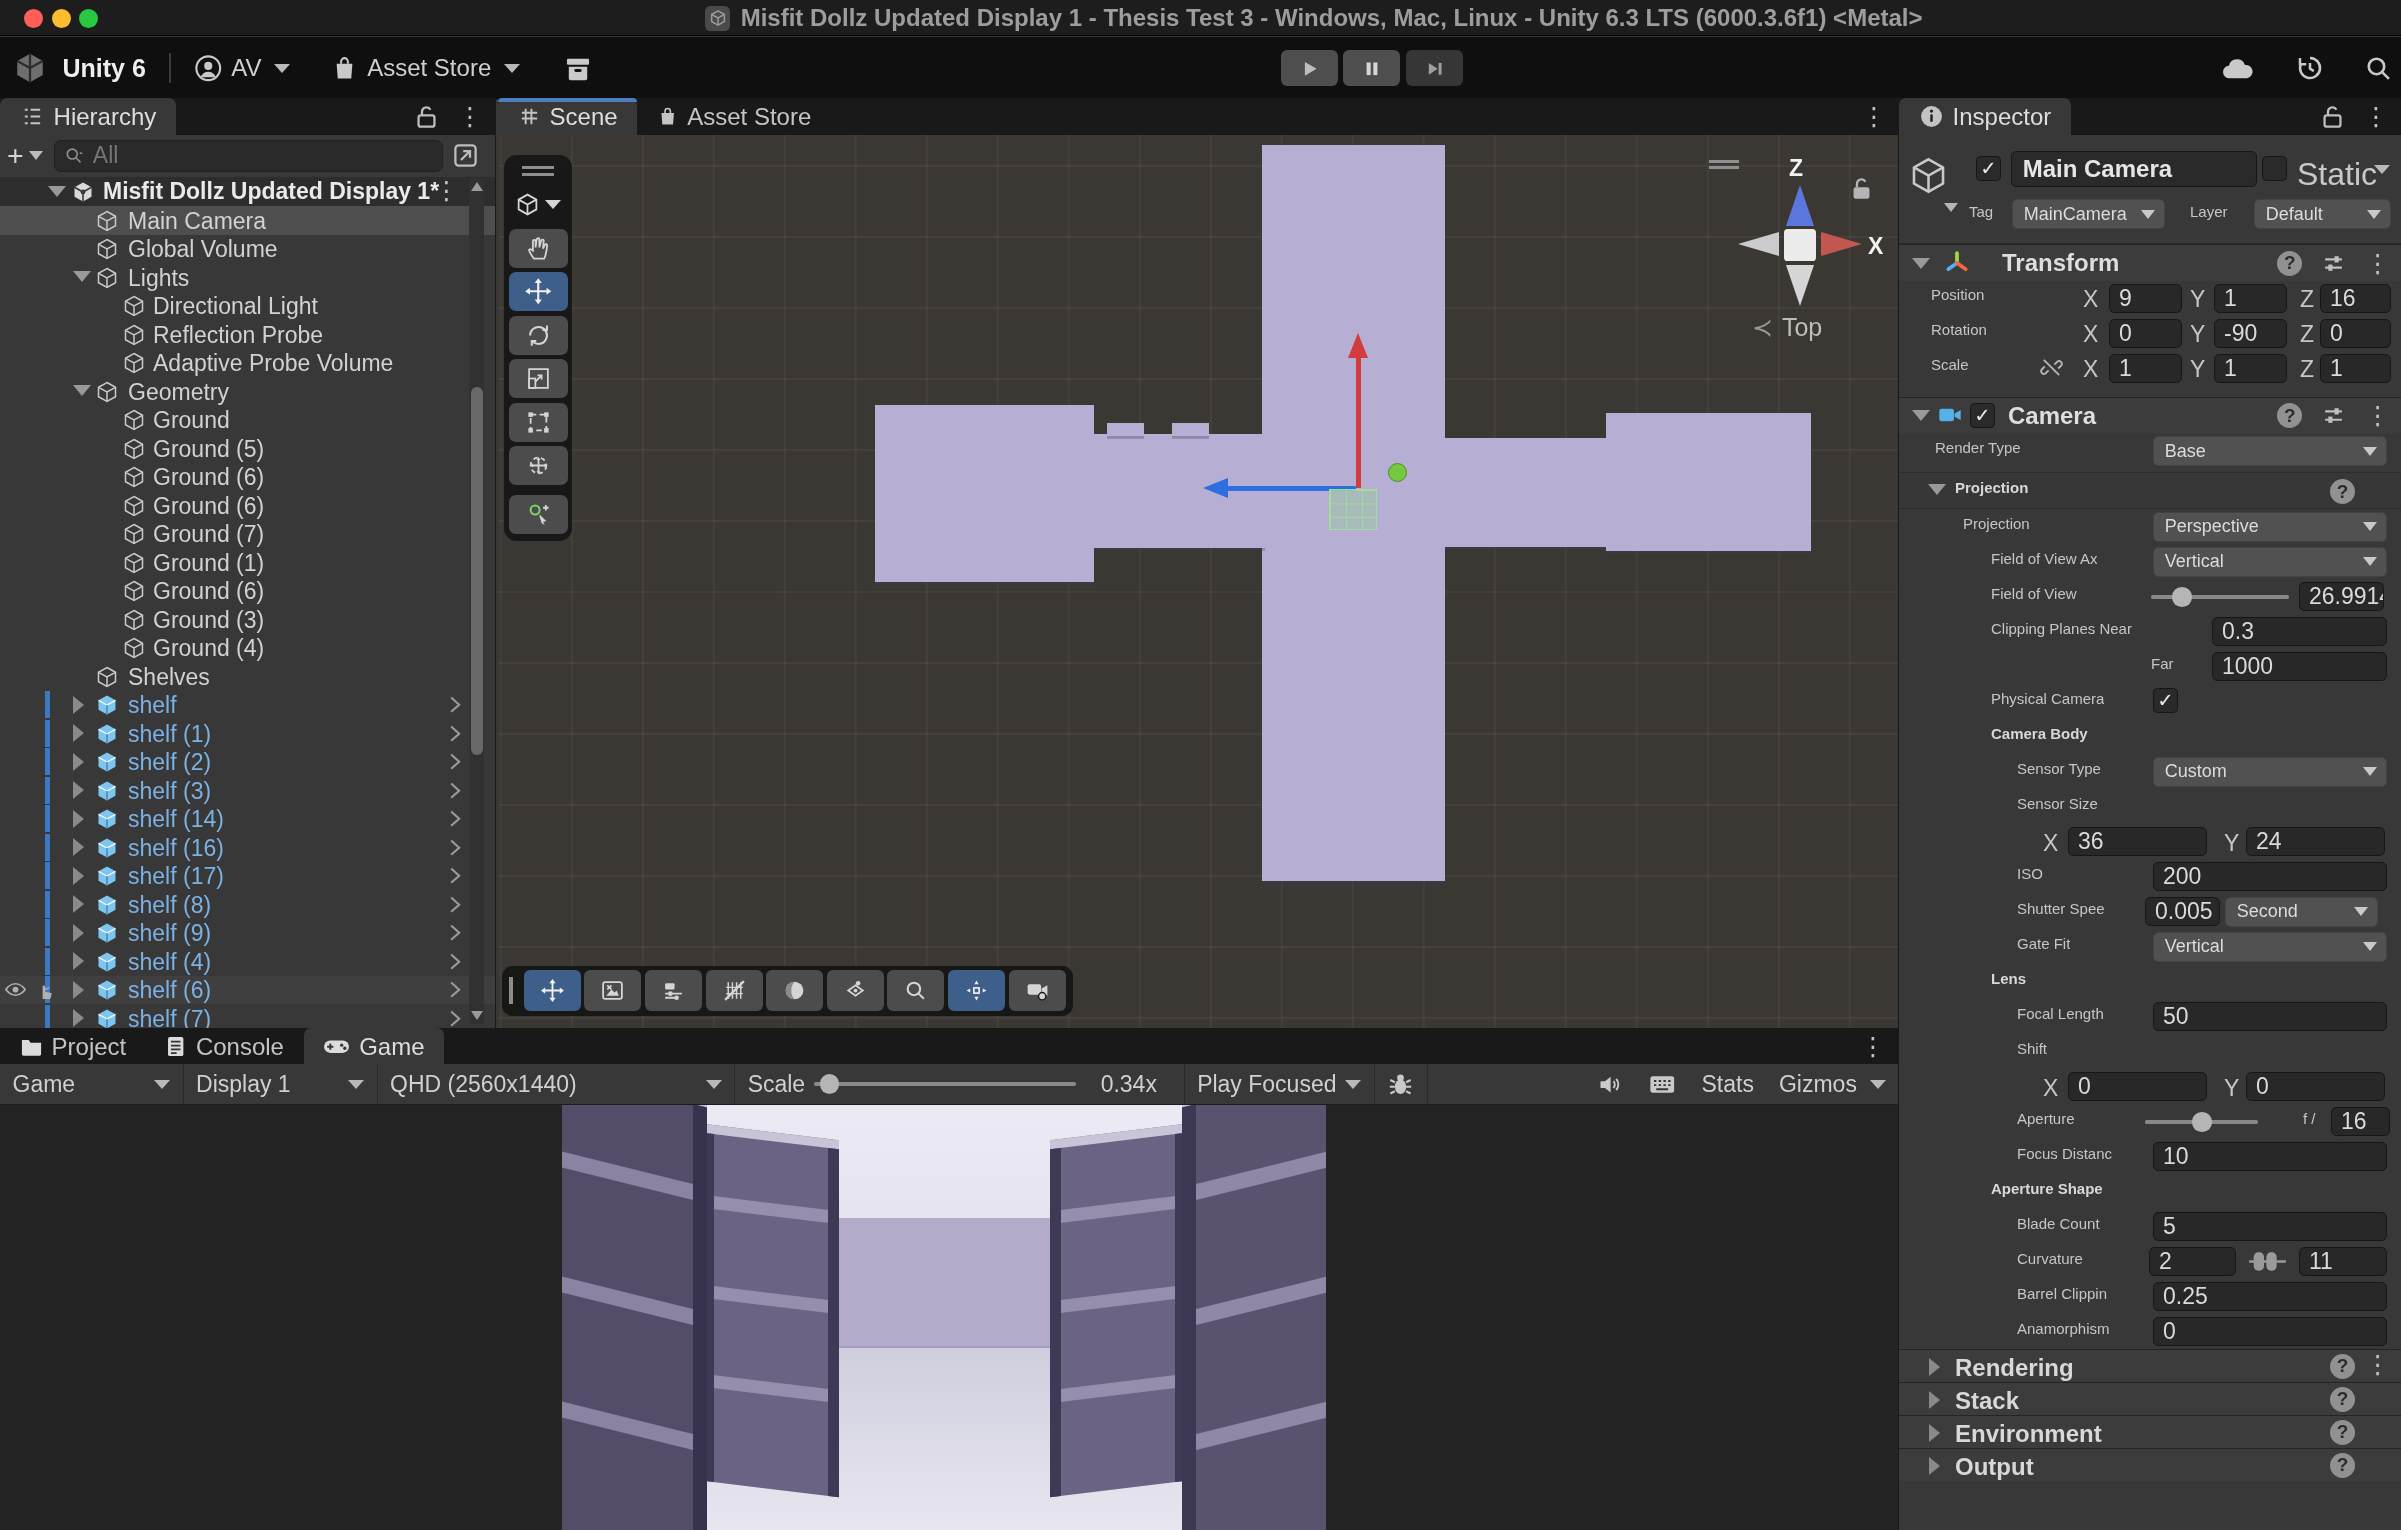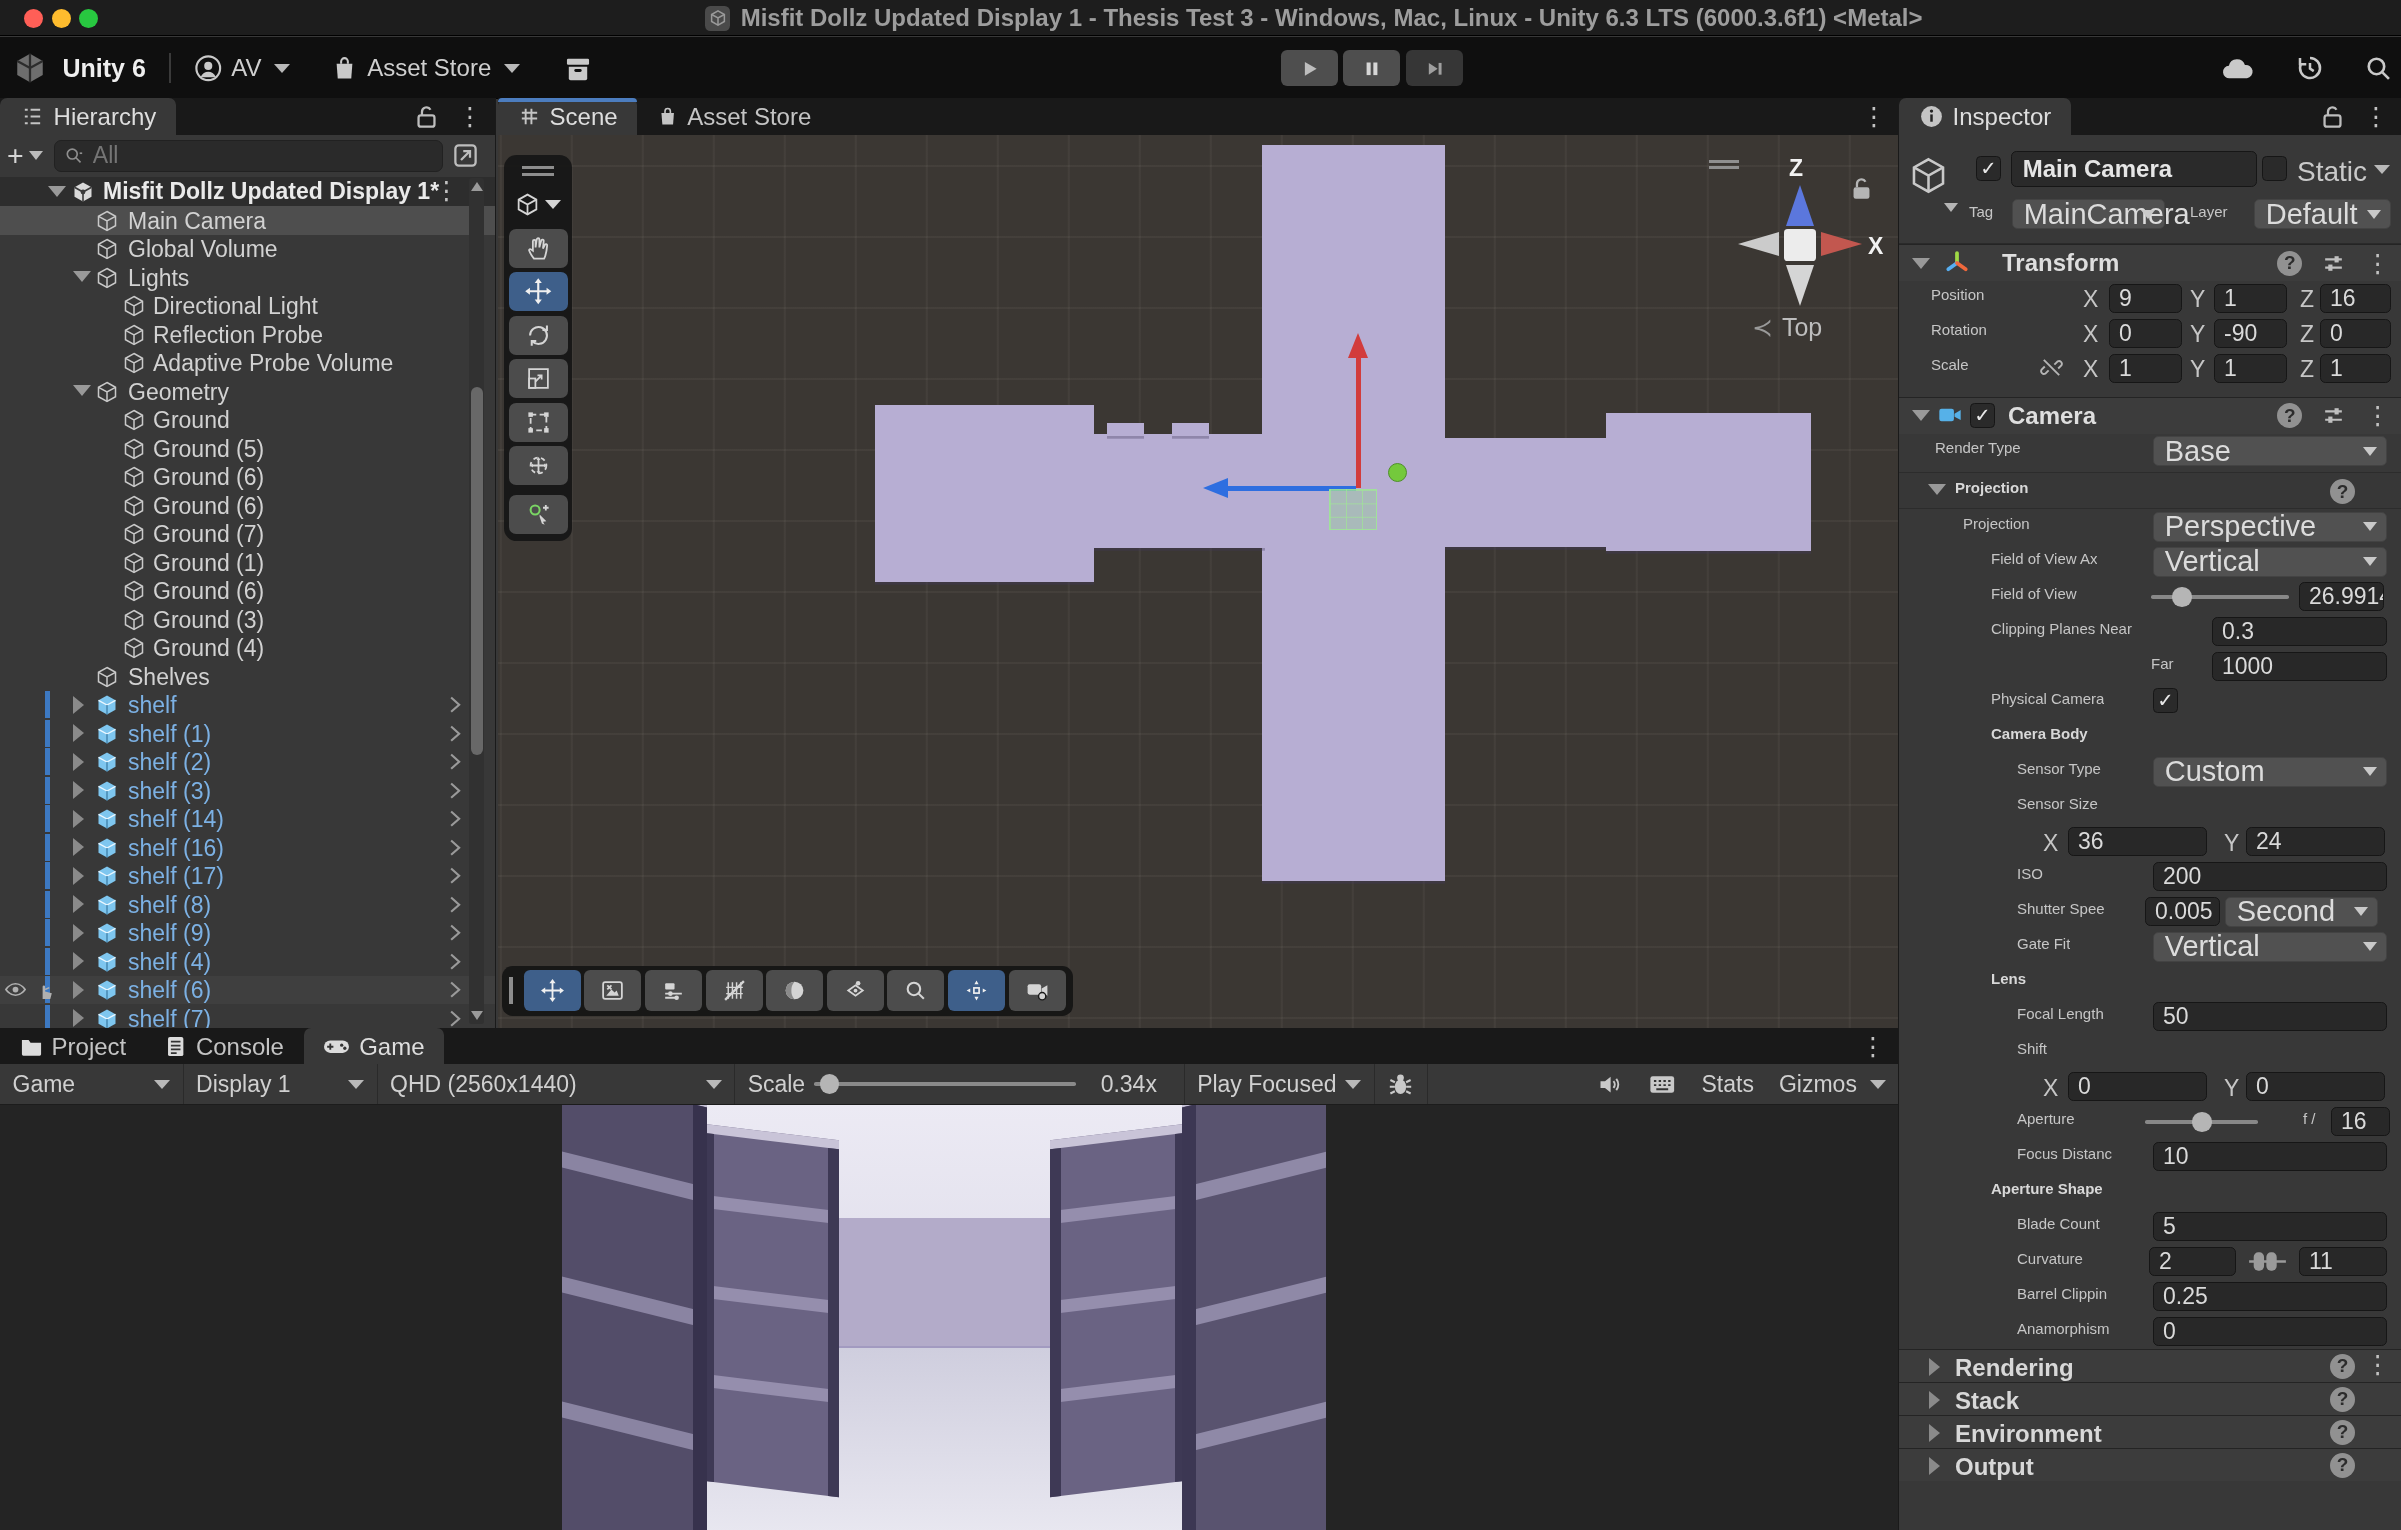--- a/index.html
+++ b/index.html
@@ -109,25 +109,25 @@
   
   .inspector{position:absolute;left:1898px;top:98px;width:503px;height:1433px;background:#383838;border-left:1.8px solid #1a1a1a;overflow:hidden;}
   .icontent{position:absolute;left:0;top:37px;right:0;}
   .go-header{position:relative;height:109px;border-bottom:1.8px solid #2a2a2a;}
   .go-cube{position:absolute;left:9px;top:19.6px;}
   .go-cube-caret{position:absolute;left:45px;top:68px;width:0;height:0;border-left:7.1px solid transparent;border-right:7.1px solid transparent;border-top:9px solid #b5b5b5;}
   .checkbox{width:25px;height:25px;background:#2a2a2a;border:0.9px solid #161616;border-radius:4.5px;color:#e8e8e8;font-size:19.6px;font-weight:700;display:flex;align-items:center;justify-content:center;}
   .go-check{position:absolute;left:77px;top:21.4px;}
   .namefield{position:absolute;left:112px;top:16px;width:246px;height:36px;background:#2a2a2a;border:0.9px solid #161616;border-radius:5.4px;color:#e6e6e6;font-size:24px;font-weight:700;padding:0 10.7px;display:flex;align-items:center;}
   .static-check{position:absolute;left:363px;top:21.4px;}
-  .static-lbl{position:absolute;left:398px;top:21.4px;color:#c9c9c9;font-size:28px;}
+  .static-lbl{position:absolute;left:398px;top:21.4px;color:#c9c9c9;font-size:32px;}
   .static-caret{position:absolute;left:471px;top:30px;}
   .ilbl{color:#c6c6c6;font-size:15px;white-space:nowrap;overflow:hidden;}
   .tagrow-lbl1{position:absolute;left:70px;top:68px;}
-  .dd{background:#515151;border:0.9px solid #434343;border-radius:5.4px;height:30px;display:flex;align-items:center;color:#dcdcdc;font-size:29px;padding:0 10.7px;position:relative;}
+  .dd{background:#515151;border:0.9px solid #434343;border-radius:5.4px;height:30px;display:flex;align-items:center;color:#dcdcdc;font-size:18px;padding:0 10.7px;position:relative;}
   .dd .caret{position:absolute;right:9px;border-left:7.1px solid transparent;border-right:7.1px solid transparent;border-top:9px solid #c9c9c9;}
   .tag-dd{position:absolute;left:113px;top:64px;width:153px;}
   .layer-lbl{position:absolute;left:291px;top:68px;}
   .layer-dd{position:absolute;left:355px;top:64px;width:137px;}
   .comp-header{position:relative;height:37px;border-top:1.8px solid #242424;background:#3c3c3c;display:flex;align-items:center;}
   .comp-title{position:absolute;left:103px;color:#dedede;font-size:24px;font-weight:700;}
   .hdr-fold{position:absolute;left:12.5px;}
   .hdr-right{position:absolute;right:10.7px;display:flex;align-items:center;gap:18px;}
   .help{width:25px;height:25px;border-radius:50%;background:#919191;color:#2c2c2c;font-weight:700;font-size:19px;display:flex;align-items:center;justify-content:center;}
   .crow{position:relative;height:35px;}

